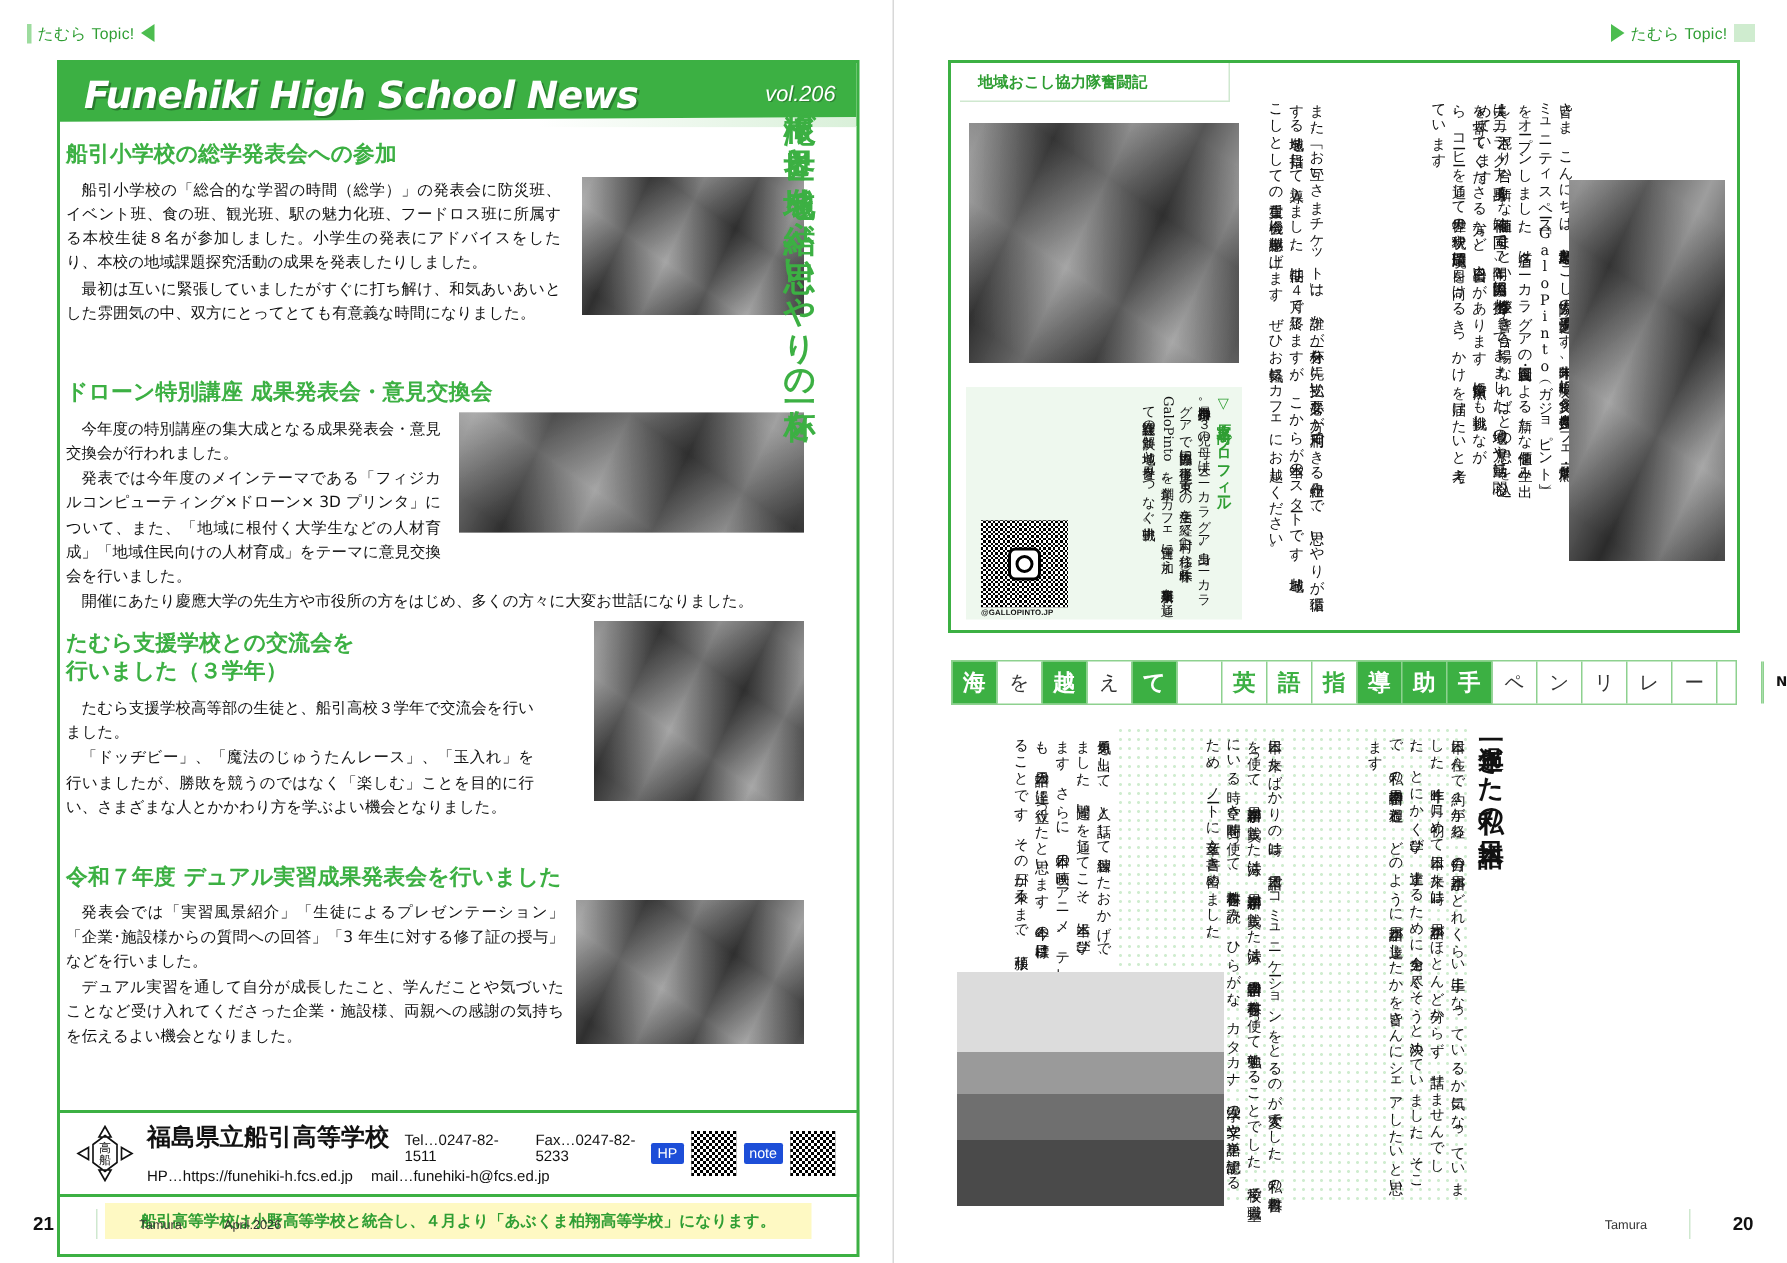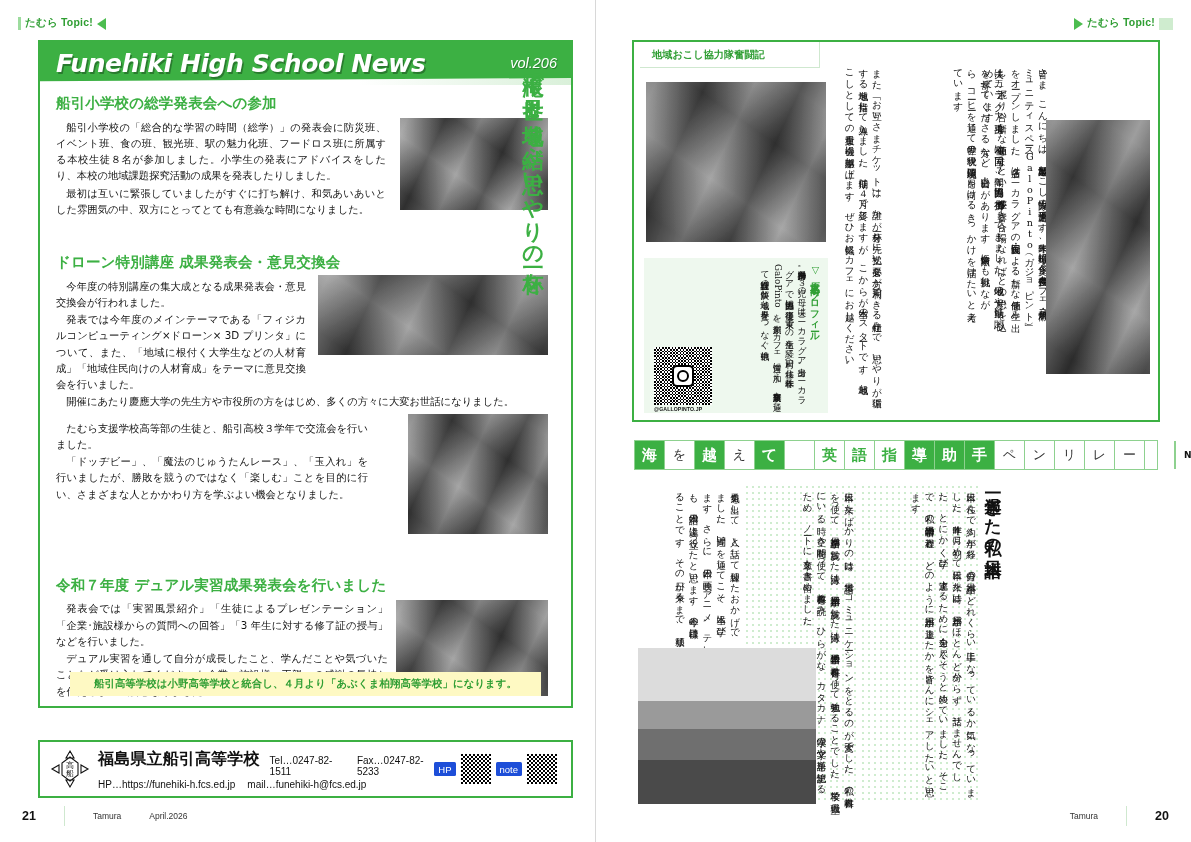--- a/index.html
+++ b/index.html
@@ -25,22 +25,22 @@
   }
 
   
   .gutter {
     position: absolute; left: 595px; top: 0; width: 1px; height: 842px;
     background: #d8d8d8;
   }
 
   
   .topic-tag {
-    position: absolute; display: flex; align-items: flex-end; gap: 4px;
-    font-size: 10.5px; color: #2f9e33; font-weight: bold;
+    position: absolute; display: flex; align-items: flex-start; gap: 4px;
+    font-size: 10.5px; color: #2f9e33; font-weight: normal;
     letter-spacing: 0.02em;
   }
   .topic-tag .tri-l {
     width: 0; height: 0; border-top: 6px solid transparent;
     border-bottom: 6px solid transparent; border-right: 9px solid #4cbd4f;
   }
   .topic-tag .tri-r {
     width: 0; height: 0; border-top: 6px solid transparent;
     border-bottom: 6px solid transparent; border-left: 9px solid #4cbd4f;
   }
@@ -48,21 +48,21 @@
     width: 3px; height: 13px; background: #9ddc9e;
   }
   .topic-tag .barr {
     width: 14px; height: 12px; background: #cfeccf;
   }
   #topic-left  { left: 18px; top: 16px; }
   #topic-right { left: 1074px; top: 16px; }
 
   
   .left-frame {
-    position: absolute; left: 38px; top: 40px; width: 535px; height: 668px;
+    position: absolute; left: 38px; top: 40px; width: 535px; height: 798px;
     border: 2.5px solid #3cb043; background: #fff;
   }
   .news-head {
     position: relative; height: 42px; background: #3cb043;
     display: flex; align-items: center; justify-content: space-between;
     padding: 0 14px 0 16px;
   }
   .news-head h1 {
     font-size: 25px; font-weight: bold; color: #fff; font-style: italic;
     letter-spacing: -0.4px;
@@ -71,21 +71,21 @@
   }
   .news-vol {
     font-size: 14.5px; font-weight: normal; color: #fff; font-style: italic;
     text-shadow: 1px 1px 0 rgba(0,0,0,0.25);
   }
   .head-swoosh {
     position: absolute; left: 0; bottom: -1px; width: 100%; height: 7px;
     background: linear-gradient(to right, #ffffff 0%, #ffffff 60%, #d9f0d9 100%);
     clip-path: polygon(0 46%, 100% 0, 100% 100%, 0 100%);
   }
-  .left-body { padding: 10px 16px 0 16px; position: relative; }
+  .left-body { padding: 10px 16px 0 4px; position: relative; }
 
   .art { position: relative; margin-bottom: 4px; }
   .art h2 {
     color: #3cb043; font-size: 14.5px; font-weight: bold;
     line-height: 1.35; margin-bottom: 5px; letter-spacing: 0.01em;
     font-family: "DejaVu Sans", "Liberation Sans", sans-serif;
   }
   .art p {
     font-size: 10.3px; line-height: 1.58; color: #111;
     text-indent: 1em; margin-bottom: 1px;
@@ -274,20 +274,24 @@
           <p>今年度の特別講座の集大成となる成果発表会・意見交換会が行われました。</p>
           <p>発表では今年度のメインテーマである「フィジカルコンピューティング×ドローン× 3D プリンタ」について、また、「地域に根付く大学生などの人材育成」「地域住民向けの人材育成」をテーマに意見交換会を行いました。</p>
         </div>
         <div class="photo" style="left:262px; top:22px; width:230px; height:80px;"></div>
         <div class="txtcol" style="width:472px;">
           <p>開催にあたり慶應大学の先生方や市役所の方をはじめ、多くの方々に大変お世話になりました。</p>
         </div>
       </div>
 
       <div class="art" style="min-height:150px; margin-top:10px;">
+        <h2>
+          <span>たむら支援学校との交流会を</span><br>
+          <span>行いました（３学年）</span>
+        </h2>
         <div class="txtcol" style="width:312px;">
           <p>たむら支援学校高等部の生徒と、船引高校３学年で交流会を行いました。</p>
           <p>「ドッヂビー」、「魔法のじゅうたんレース」、「玉入れ」を行いましたが、勝敗を競うのではなく「楽しむ」ことを目的に行い、さまざまな人とかかわり方を学ぶよい機会となりました。</p>
         </div>
         <div class="photo" style="left:352px; top:-6px; width:140px; height:120px;"></div>
       </div>
 
       <div class="art" style="min-height:130px; margin-top:6px;">
         <h2>令和７年度 デュアル実習成果発表会を行いました</h2>
         <div class="txtcol" style="width:332px;">

